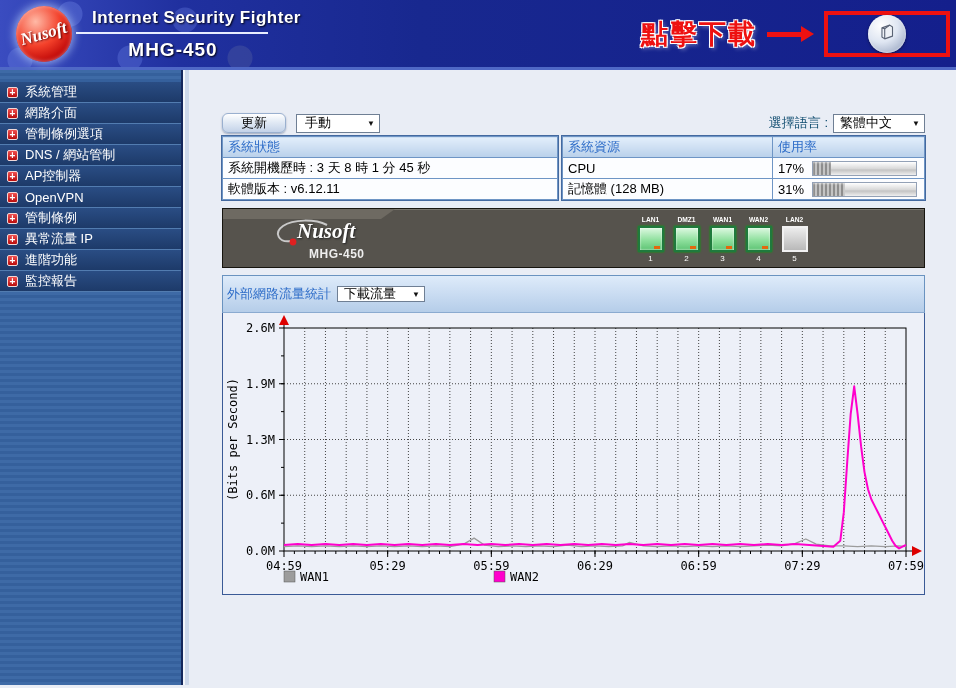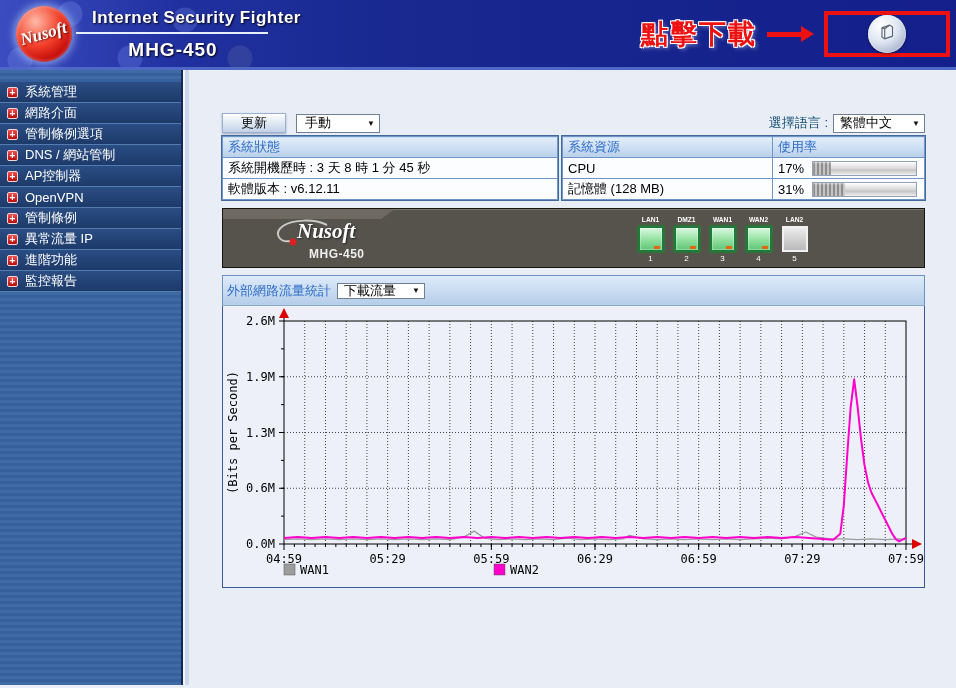--- a/index.html
+++ b/index.html
@@ -70,21 +70,21 @@
     width:11px; height:11px; flex:0 0 11px; border-radius:2px; border:1px solid #f0d8d8;
     background:linear-gradient(180deg,#f05050,#b80c0c);
     color:#fff; font-size:10px; line-height:9px; font-weight:bold; text-align:center;
   }
 
   .main{ flex:1; padding:0 31px 0 33px; }
 
   
   .controls-row{ margin-top:43px; display:flex; align-items:center; }
   .btn-refresh{
-    height:20px; padding:0 18px; border-radius:0; font-size:13px; cursor:pointer;
+    height:20px; padding:0 18px; border-radius:6px; font-size:13px; cursor:pointer;
     background:linear-gradient(180deg,#ffffff,#e2eaf5 45%,#c3d2e8);
     border:1px solid #9ab0cf; box-shadow:0 1px 2px rgba(20,40,80,.35);
   }
   .select{
     background:#fff; border:1px solid #6f7f94; height:19px; display:inline-flex; align-items:center;
     justify-content:space-between; padding:0 4px 0 6px; font-size:13px; cursor:pointer; color:#000;
   }
   .select .arr{ font-size:8px; color:#111; margin-left:6px; }
   .sel-mode{ width:84px; margin-left:10px;padding-left:8px; }
   .spacer{ flex:1; }
@@ -148,21 +148,21 @@
   }
   .jack.inactive{
     border:2px solid #f1f1f1;
     background:linear-gradient(180deg,#ececec,#b9b9b9);
   }
   .port-num{ color:#fff; font-size:8px; line-height:9px; margin-top:2px; }
 
   
   .traffic{ margin-top:7px; }
   .traffic-head{
-    height:31px; display:flex; align-items:center; gap:6px; padding-left:4px;
+    height:38px; display:flex; align-items:center; gap:6px; padding-left:4px;
     background:linear-gradient(180deg,#deebfa,#b5cde9);
     border:1px solid #6a93c0; border-bottom:1px solid #8aaad0;
   }
   .traffic-title{ color:#2d6cc8; font-size:13px; }
   .sel-traffic{ width:88px; height:16px; }
   .chart-body{
     height:282px; background:#edf0f8; border:1px solid #3a5a96; border-top:none; position:relative;
   }
   .chart-body svg{ display:block; }
   text.mono{ font-family:"DejaVu Sans Mono", monospace; font-size:12px; fill:#000; }

